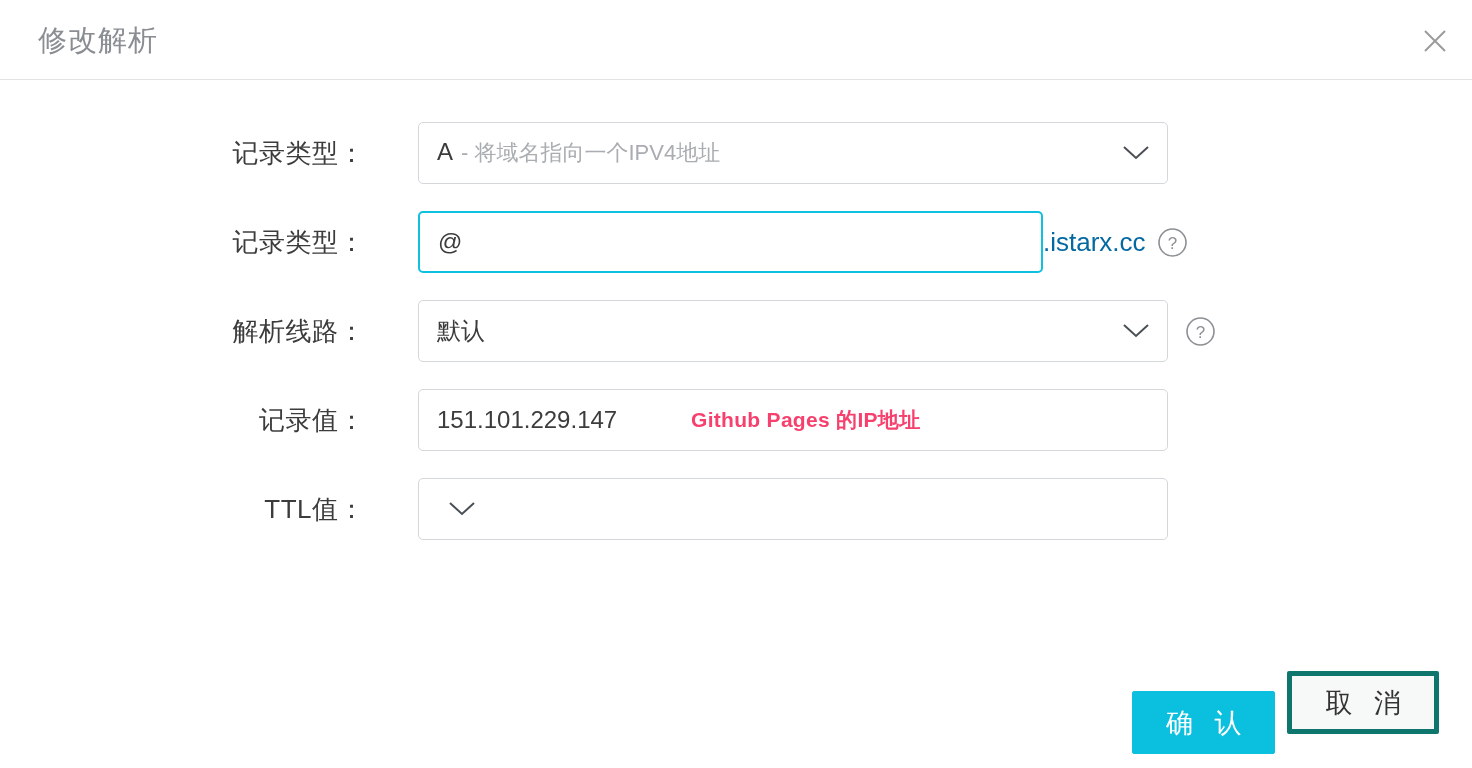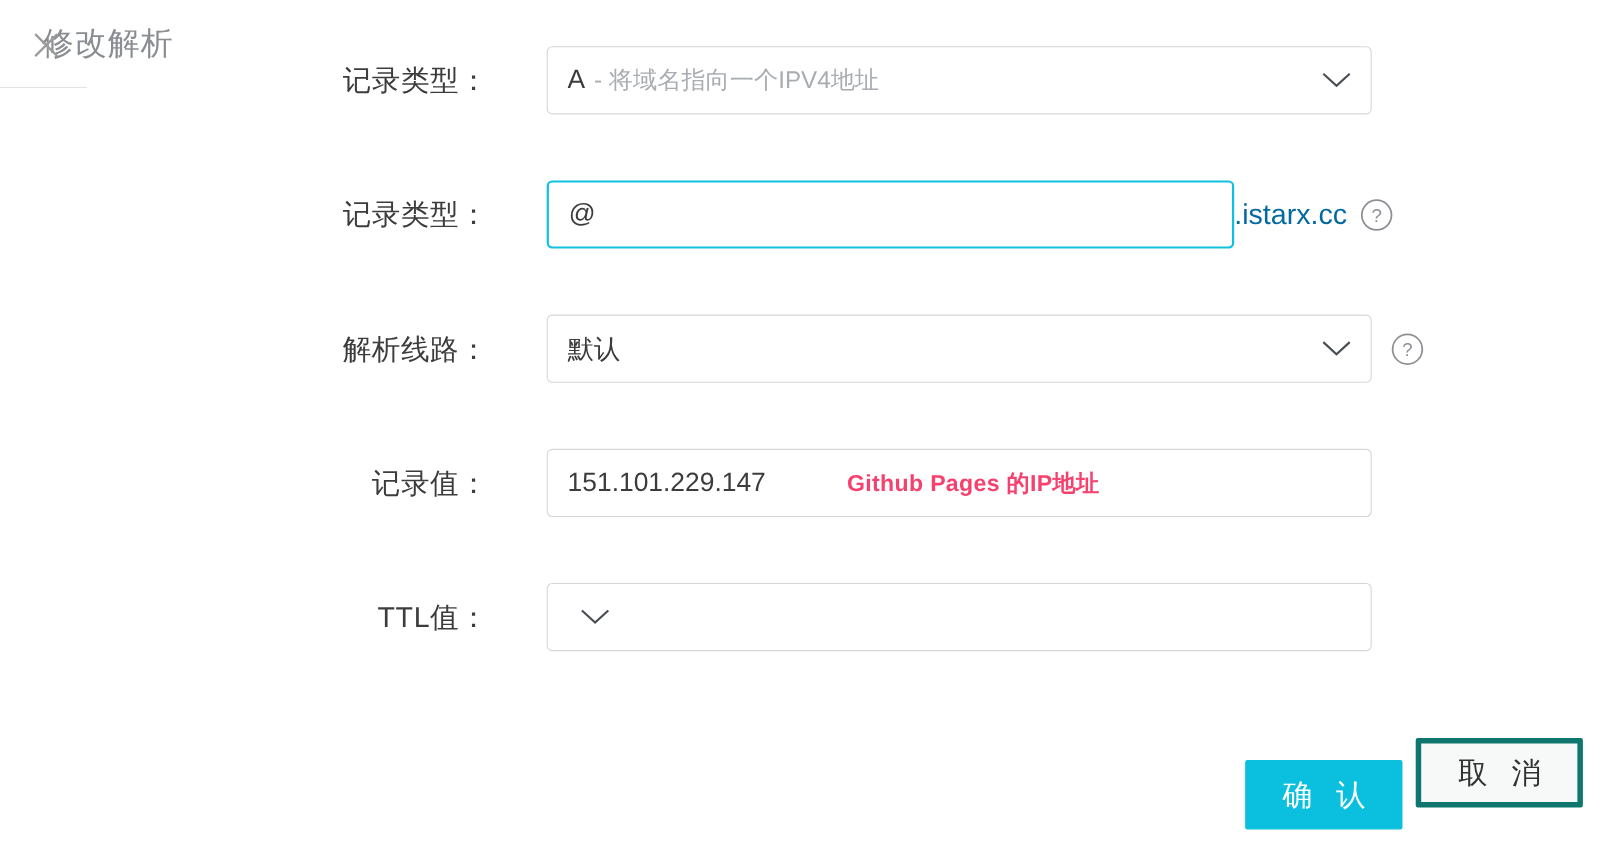--- a/index.html
+++ b/index.html
@@ -15,21 +15,21 @@
     position: relative;
     color: #333;
   }
 
   
   .dialog {
     position: absolute;
     inset: 0;
     background: #fff;
     display: flex;
-    flex-direction: row;
+    flex-direction: column;
   }
 
   
   .dialog-header {
     height: 79px;
     flex: 0 0 79px;
     border-bottom: 1px solid #e4e4e4;
     position: relative;
     display: flex;
     align-items: center;
@@ -61,21 +61,21 @@
   
   .dialog-body {
     flex: 1 1 auto;
     position: relative;
     padding-top: 42px;
   }
 
   .form-row {
     display: flex;
     align-items: flex-start;
-    height: 122px;
+    height: 89px;
     position: relative;
   }
   .row-label {
     width: 365px;
     flex: 0 0 365px;
     text-align: right;
     font-size: 26px;
     line-height: 62px;
     color: #3c3c3c;
     padding-right: 0px;

